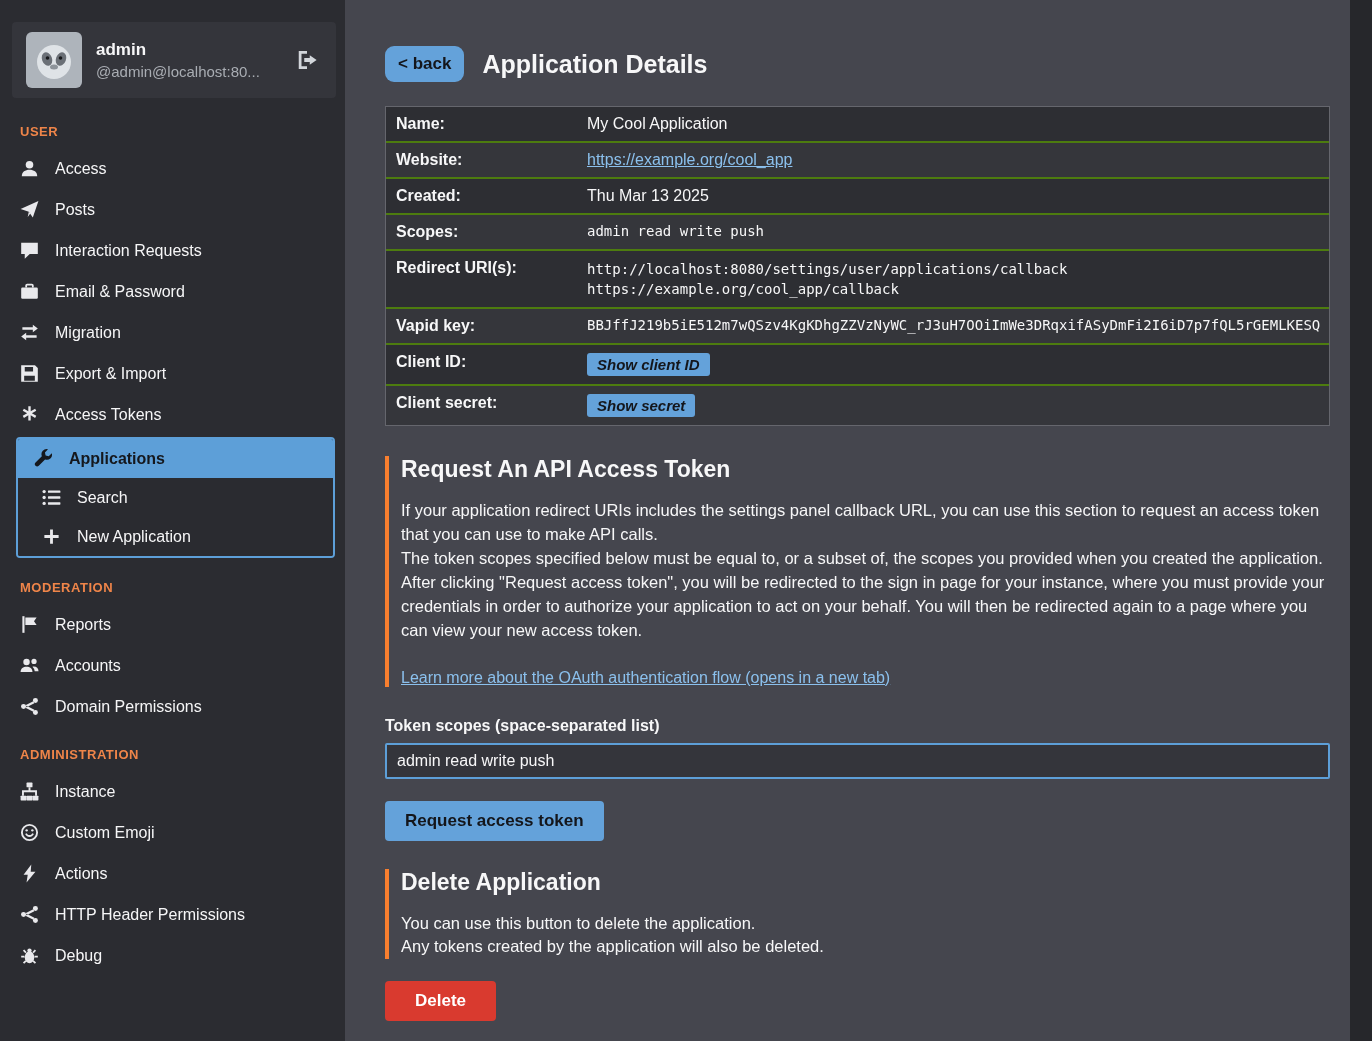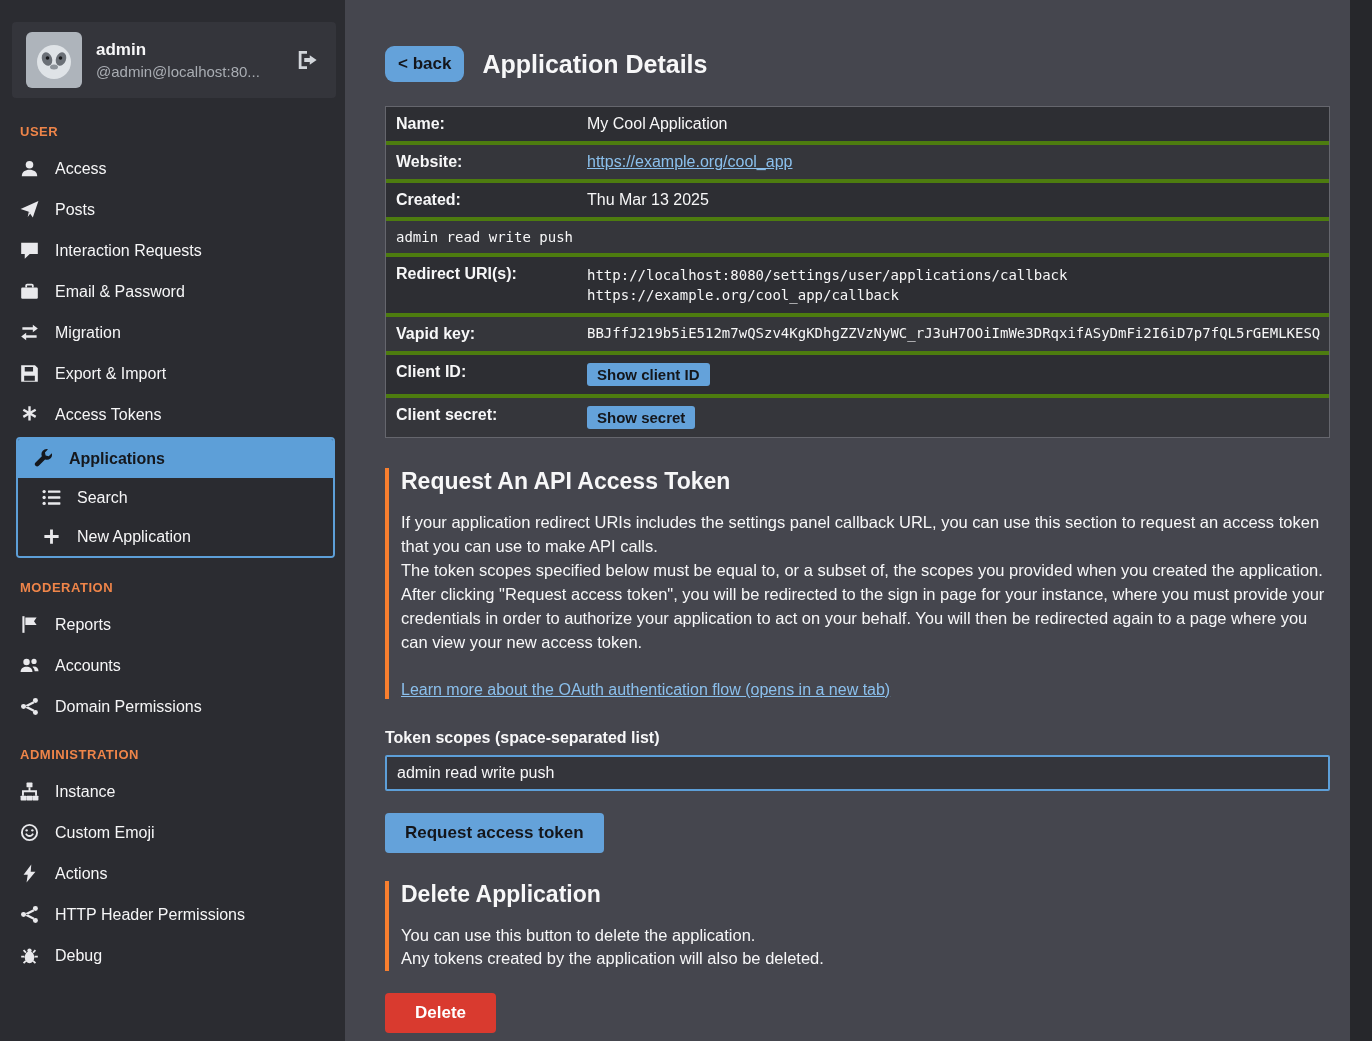--- a/index.html
+++ b/index.html
@@ -29,31 +29,31 @@
   .main { width:1005px; background:#45464e; padding:46px 22px 20px 40px; color:#f7f7f8; overflow:hidden; }
   .rail { flex:1; background:#26272b; cursor:pointer; }
 
   .page-header { display:flex; align-items:center; gap:18px; margin-bottom:24px; }
   .back-btn { background:#64a2da; color:#14161b; font-weight:bold; font-size:17px;
               padding:8px 13px; border:none; border-radius:9px; cursor:pointer;
               font-family:inherit; }
   .page-title { font-size:25px; font-weight:bold; margin:0; }
 
   .details-table { width:945px; border:1px solid #65666d; }
-  .detail-row { display:flex; border-bottom:4px solid #4d7c0f; }
+  .detail-row { display:flex; border-bottom:2px solid #4d7c0f; }
   .detail-row:last-child { border-bottom:none; }
   .detail-row:nth-child(odd) { background:#2d2e33; }
   .detail-row:nth-child(even) { background:#35363b; }
   .detail-label { width:191px; flex-shrink:0; padding:8px 10px; font-weight:bold; font-size:16px; }
   .detail-value { padding:8px 10px; font-size:16px; }
   .mono { font-family:"DejaVu Sans Mono","Liberation Mono",monospace; font-size:14px; }
   .mono-line { padding:2px 0; }
   .link { color:#8bc0ed; text-decoration:underline; cursor:pointer; }
   .mini-btn { background:#64a2da; color:#14161b; font-weight:bold; font-size:15px;
-              padding:3px 10px; border:none; border-radius:3px; cursor:pointer; font-family:inherit; }
+              padding:3px 10px; border:none; border-radius:3px; cursor:pointer; font-family:inherit;font-style:italic; }
 
   .bordered { border-left:4px solid #f87f2f; padding-left:12px; }
   .token-section { margin-top:30px; width:945px; }
   .section-title { font-size:23px; font-weight:bold; margin:0 0 16px; }
   .section-text p { font-size:16.5px; line-height:1.45; margin:0; }
   .learn-link { display:inline-block; margin-top:26px; font-size:16px; }
   .token-label { font-weight:bold; font-size:16px; margin:30px 0 8px; }
   .token-input { width:945px; background:#34353b; border:2px solid #5d9fd8; border-radius:2px;
                  color:#f7f7f8; font-size:16px; padding:7px 10px; font-family:inherit; }
   .primary-btn { display:block; margin-top:22px; background:#64a2da; color:#14161b; font-weight:bold;
@@ -260,20 +260,21 @@
       </div>
       <div class="detail-row">
         <div class="detail-label">Website:</div>
         <div class="detail-value"><a class="link">https://example.org/cool_app</a></div>
       </div>
       <div class="detail-row">
         <div class="detail-label">Created:</div>
         <div class="detail-value">Thu Mar 13 2025</div>
       </div>
       <div class="detail-row">
+        <div class="detail-label">Scopes:</div>
         <div class="detail-value mono">admin read write push</div>
       </div>
       <div class="detail-row">
         <div class="detail-label">Redirect URI(s):</div>
         <div class="detail-value mono">
           <div class="mono-line">http://localhost:8080/settings/user/applications/callback</div>
           <div class="mono-line">https://example.org/cool_app/callback</div>
         </div>
       </div>
       <div class="detail-row">

